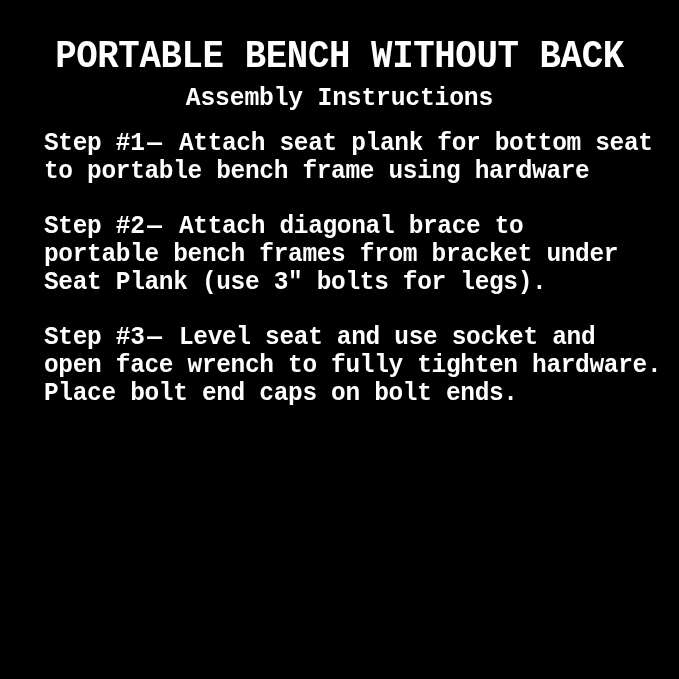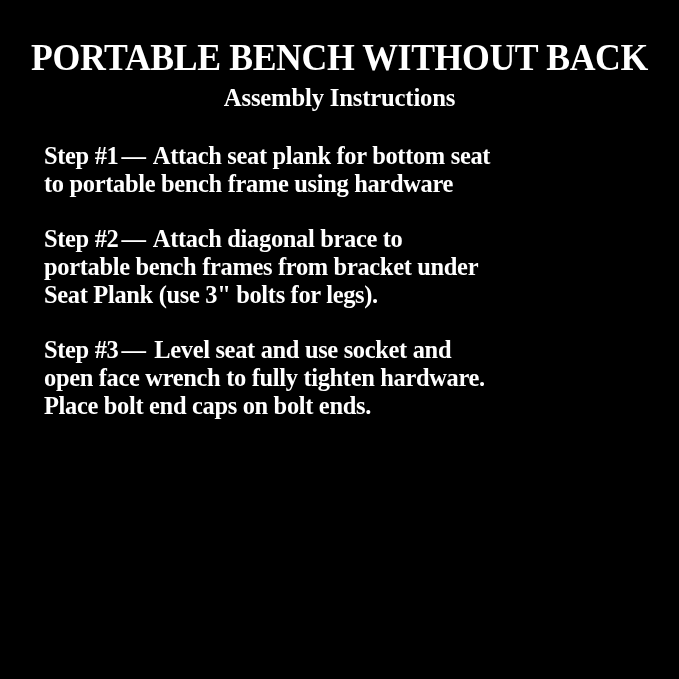--- a/index.html
+++ b/index.html
@@ -8,21 +8,21 @@
     padding: 0;
     background: #000000;
   }
 
   #poster {
     position: relative;
     width: 679px;
     height: 679px;
     background: #000000;
     overflow: hidden;
-    font-family: Liberation Serif, serif;
+    font-family: Liberation Mono, monospace;
     -webkit-font-smoothing: antialiased;
   }
 
   
   .heading-block {
     position: absolute;
     top: 36px;
     left: 0;
     width: 679px;
     text-align: center;
@@ -48,21 +48,21 @@
     font-weight: 700;
     letter-spacing: -0.2px;
     transform: scaleX(0.95);
     transform-origin: 50% 50%;
     white-space: nowrap;
   }
 
   
   .steps-block {
     position: absolute;
-    top: 142px;
+    top: 130px;
     left: 44px;
     width: 600px;
   }
 
   .step {
     margin: 0 0 27px 0;
     color: #ffffff;
     font-size: 25.5px;
     line-height: 28px;
     font-weight: 700;

